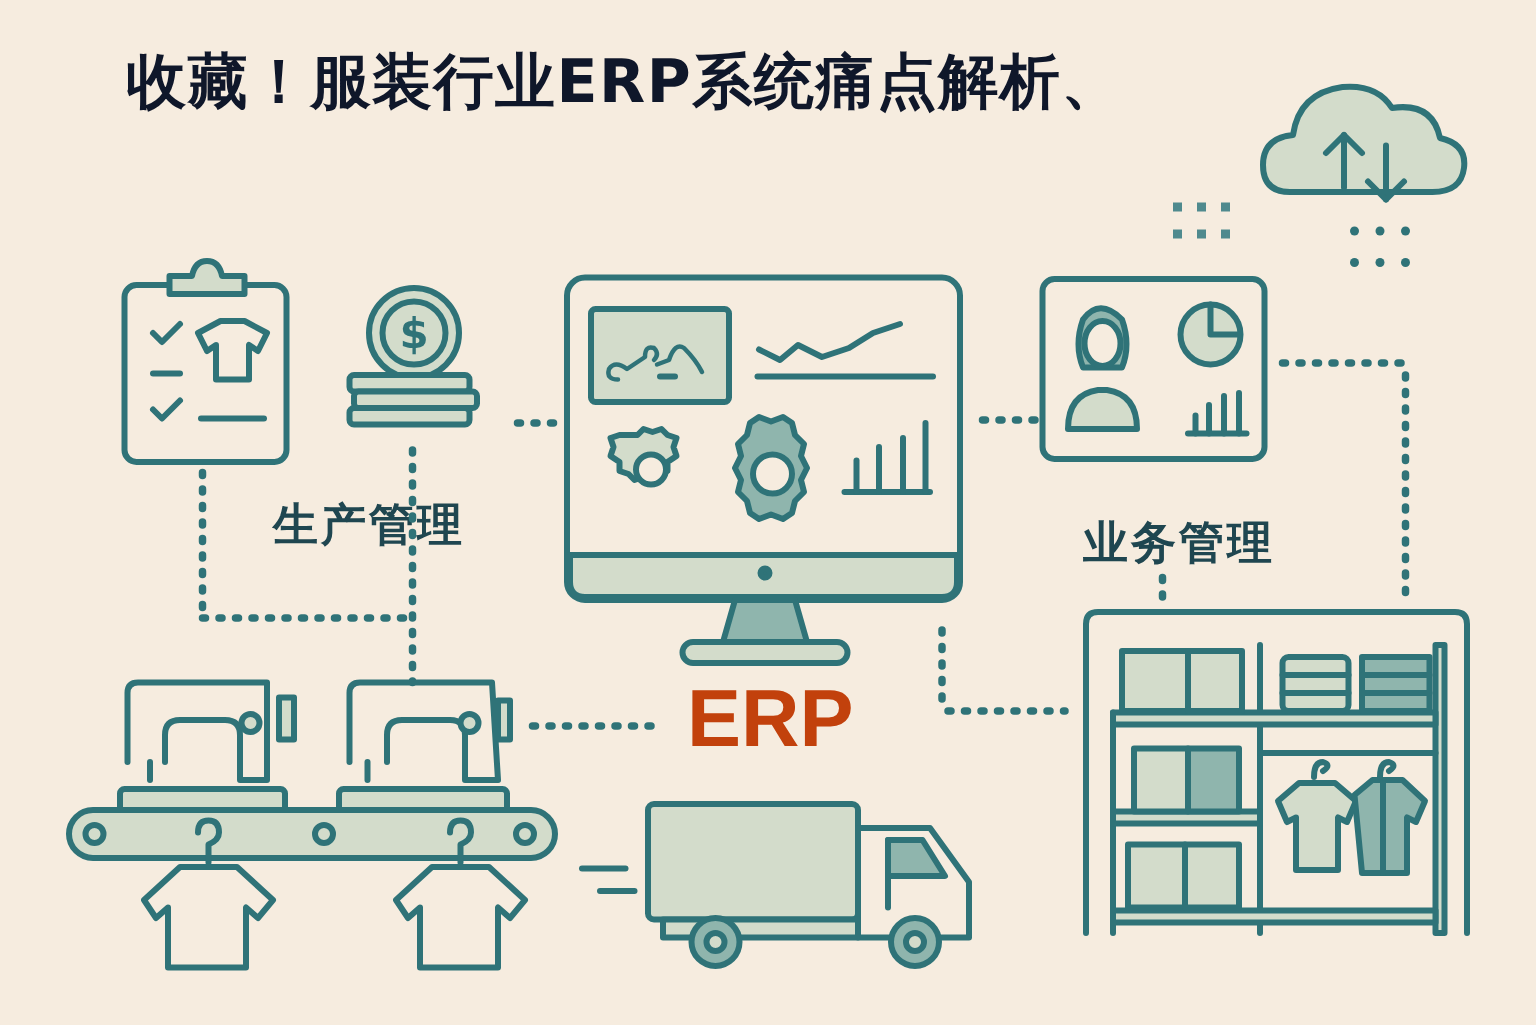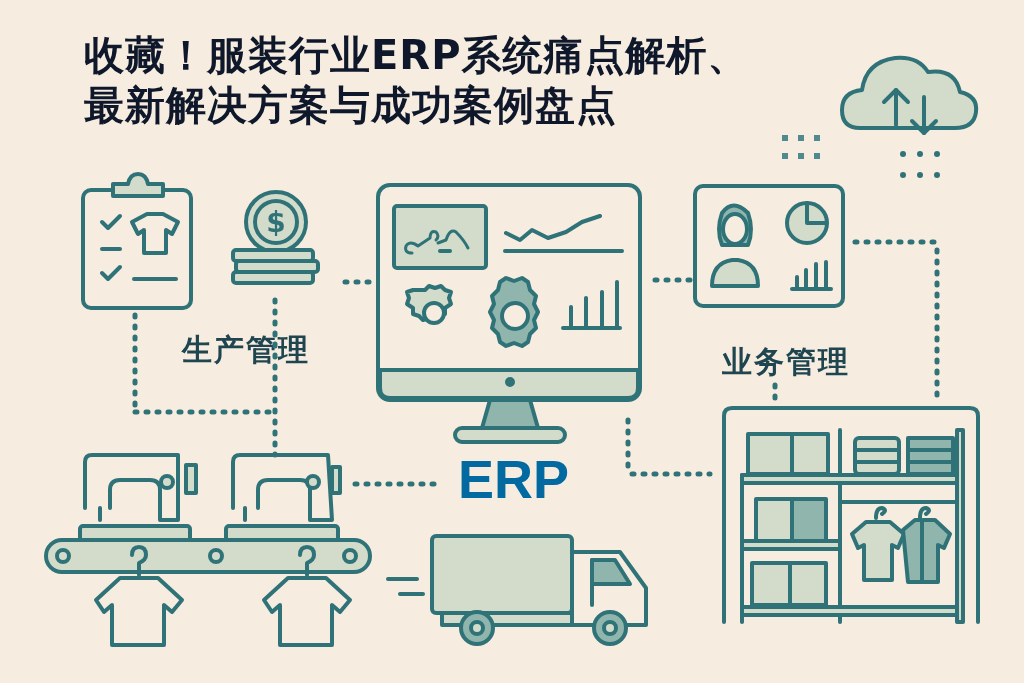--- a/index.html
+++ b/index.html
@@ -13,31 +13,30 @@
     position: absolute; left: 84px; top: 30px;
     color: #0f172a; font-weight: bold; font-size: 40px; line-height: 50px;
     letter-spacing: 1px;
   }
   .label {
     position: absolute; color: #1f4650; font-weight: bold; font-size: 30px;
     letter-spacing: 2px;
   }
   .erp {
     position: absolute; left: 458px; top: 448px;
-    color: #0369a1; font-weight: bold; font-size: 54px;
+    color: #c2410c; font-weight: bold; font-size: 54px;
     font-family: "Liberation Sans", "DejaVu Sans", sans-serif;
   }
   svg.art { position: absolute; left: 0; top: 0; }
 </style>
 </head>
 <body>
 
 <div class="title">
   <div>收藏！服装行业ERP系统痛点解析、</div>
-  <div>最新解决方案与成功案例盘点</div>
 </div>
 
 <div class="label" style="left:160px; top:330px;margin-left:22px;">生产管理</div>
 <div class="label" style="left:722px; top:330px;margin-top:12px;">业务管理</div>
 <div class="erp">ERP</div>
 
 <svg class="art" width="1024" height="683" viewBox="0 0 1024 683" xmlns="http://www.w3.org/2000/svg" fill="none" stroke="#2f7378" stroke-width="4" stroke-linecap="round" stroke-linejoin="round">
 
   <g stroke-dasharray="2 9" stroke-width="5">
     <line x1="345" y1="282" x2="370" y2="282"></line>

